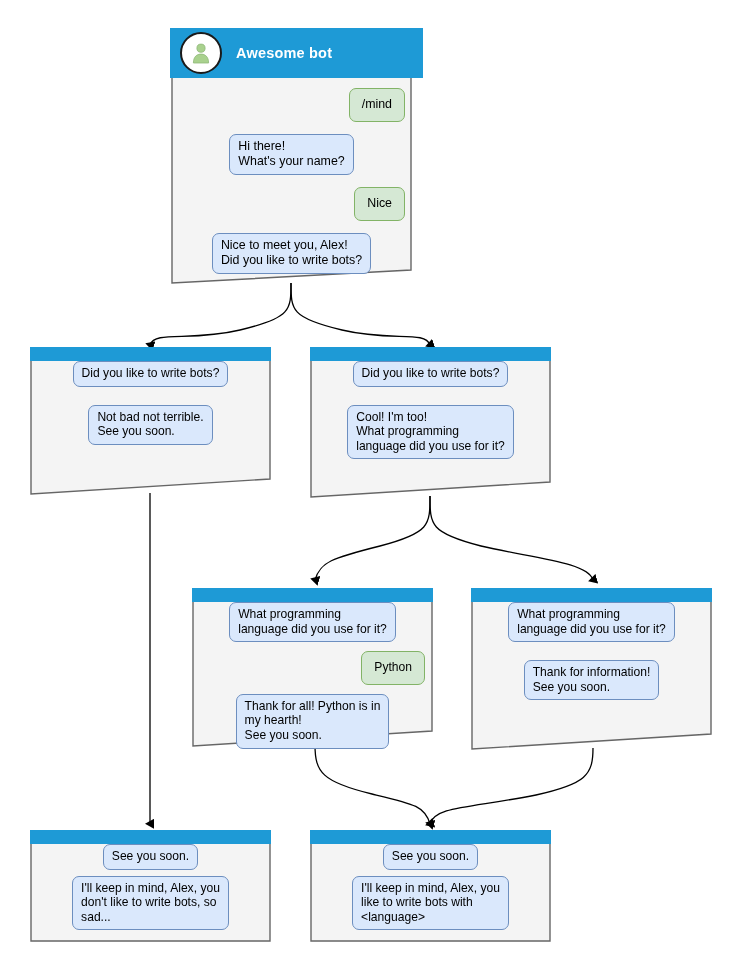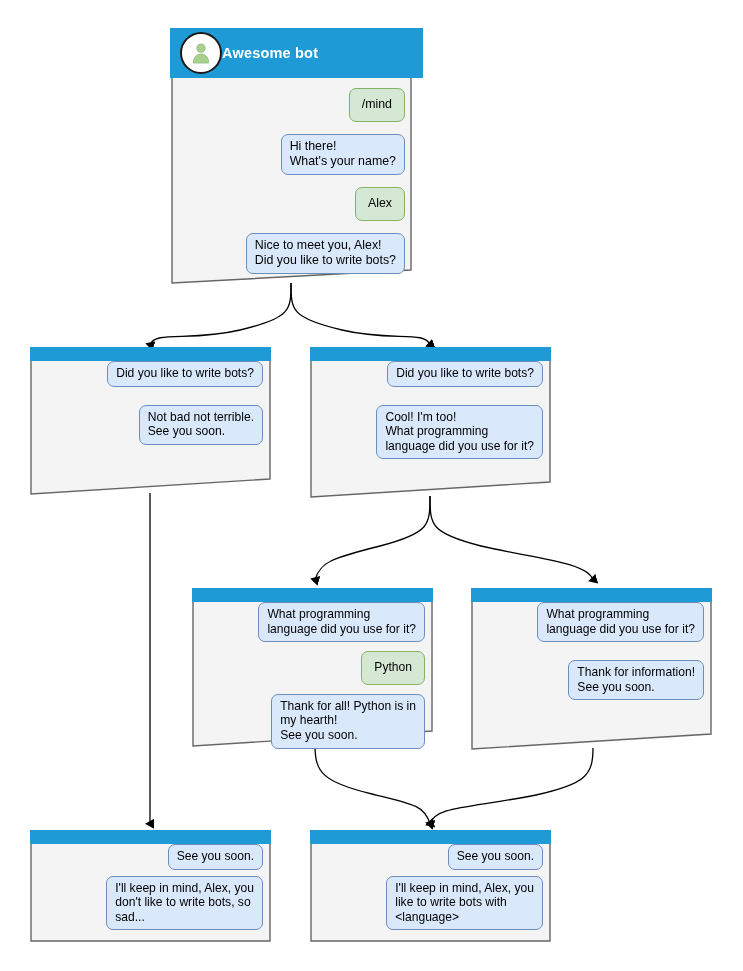--- a/index.html
+++ b/index.html
@@ -53,35 +53,36 @@
     border:2px solid #1a1a1a;
     display:flex;
     align-items:center;
     justify-content:center;
     flex:0 0 auto;
   }
   .bot-title{
     color:#ffffff;
     font-size:14.5px;
     font-weight:bold;
+    margin-left:14px;
     letter-spacing:.2px;
   }
   .msgs{
     position:absolute;
     left:0;
     top:14px;
     width:100%;
     z-index:3;
     box-sizing:border-box;
     padding:0 8px;
   }
   .node.root .msgs{ top:50px; padding:10px 8px 0 8px; }
 
   .row{ display:flex; }
-  .row.left{ justify-content:flex-end; }
+  .row.left{ justify-content:center; }
   .row.right{ justify-content:flex-end; }
 
   .bubble{
     font-size:12.1px;
     line-height:14.6px;
     color:#000000;
     border-radius:7px;
     padding:4px 8px 5px 8px;
     white-space:pre-line;
     box-sizing:border-box;
@@ -146,21 +147,21 @@
       <div class="row right">
           <div class="bubble user">/mind</div>
         </div>
       <div class="sp"></div>
       <div class="row left">
           <div class="bubble bot">Hi there!
 What's your name?</div>
         </div>
       <div class="sp"></div>
       <div class="row right">
-          <div class="bubble user">Alex</div>
+          <div class="bubble user">Nice</div>
         </div>
       <div class="sp"></div>
       <div class="row left">
           <div class="bubble bot">Nice to meet you, Alex!
 Did you like to write bots?</div>
         </div>
     </div>
   </div>
 
   <div class="node" style="left:30px; top:347px; width:241px; height:148px;">

